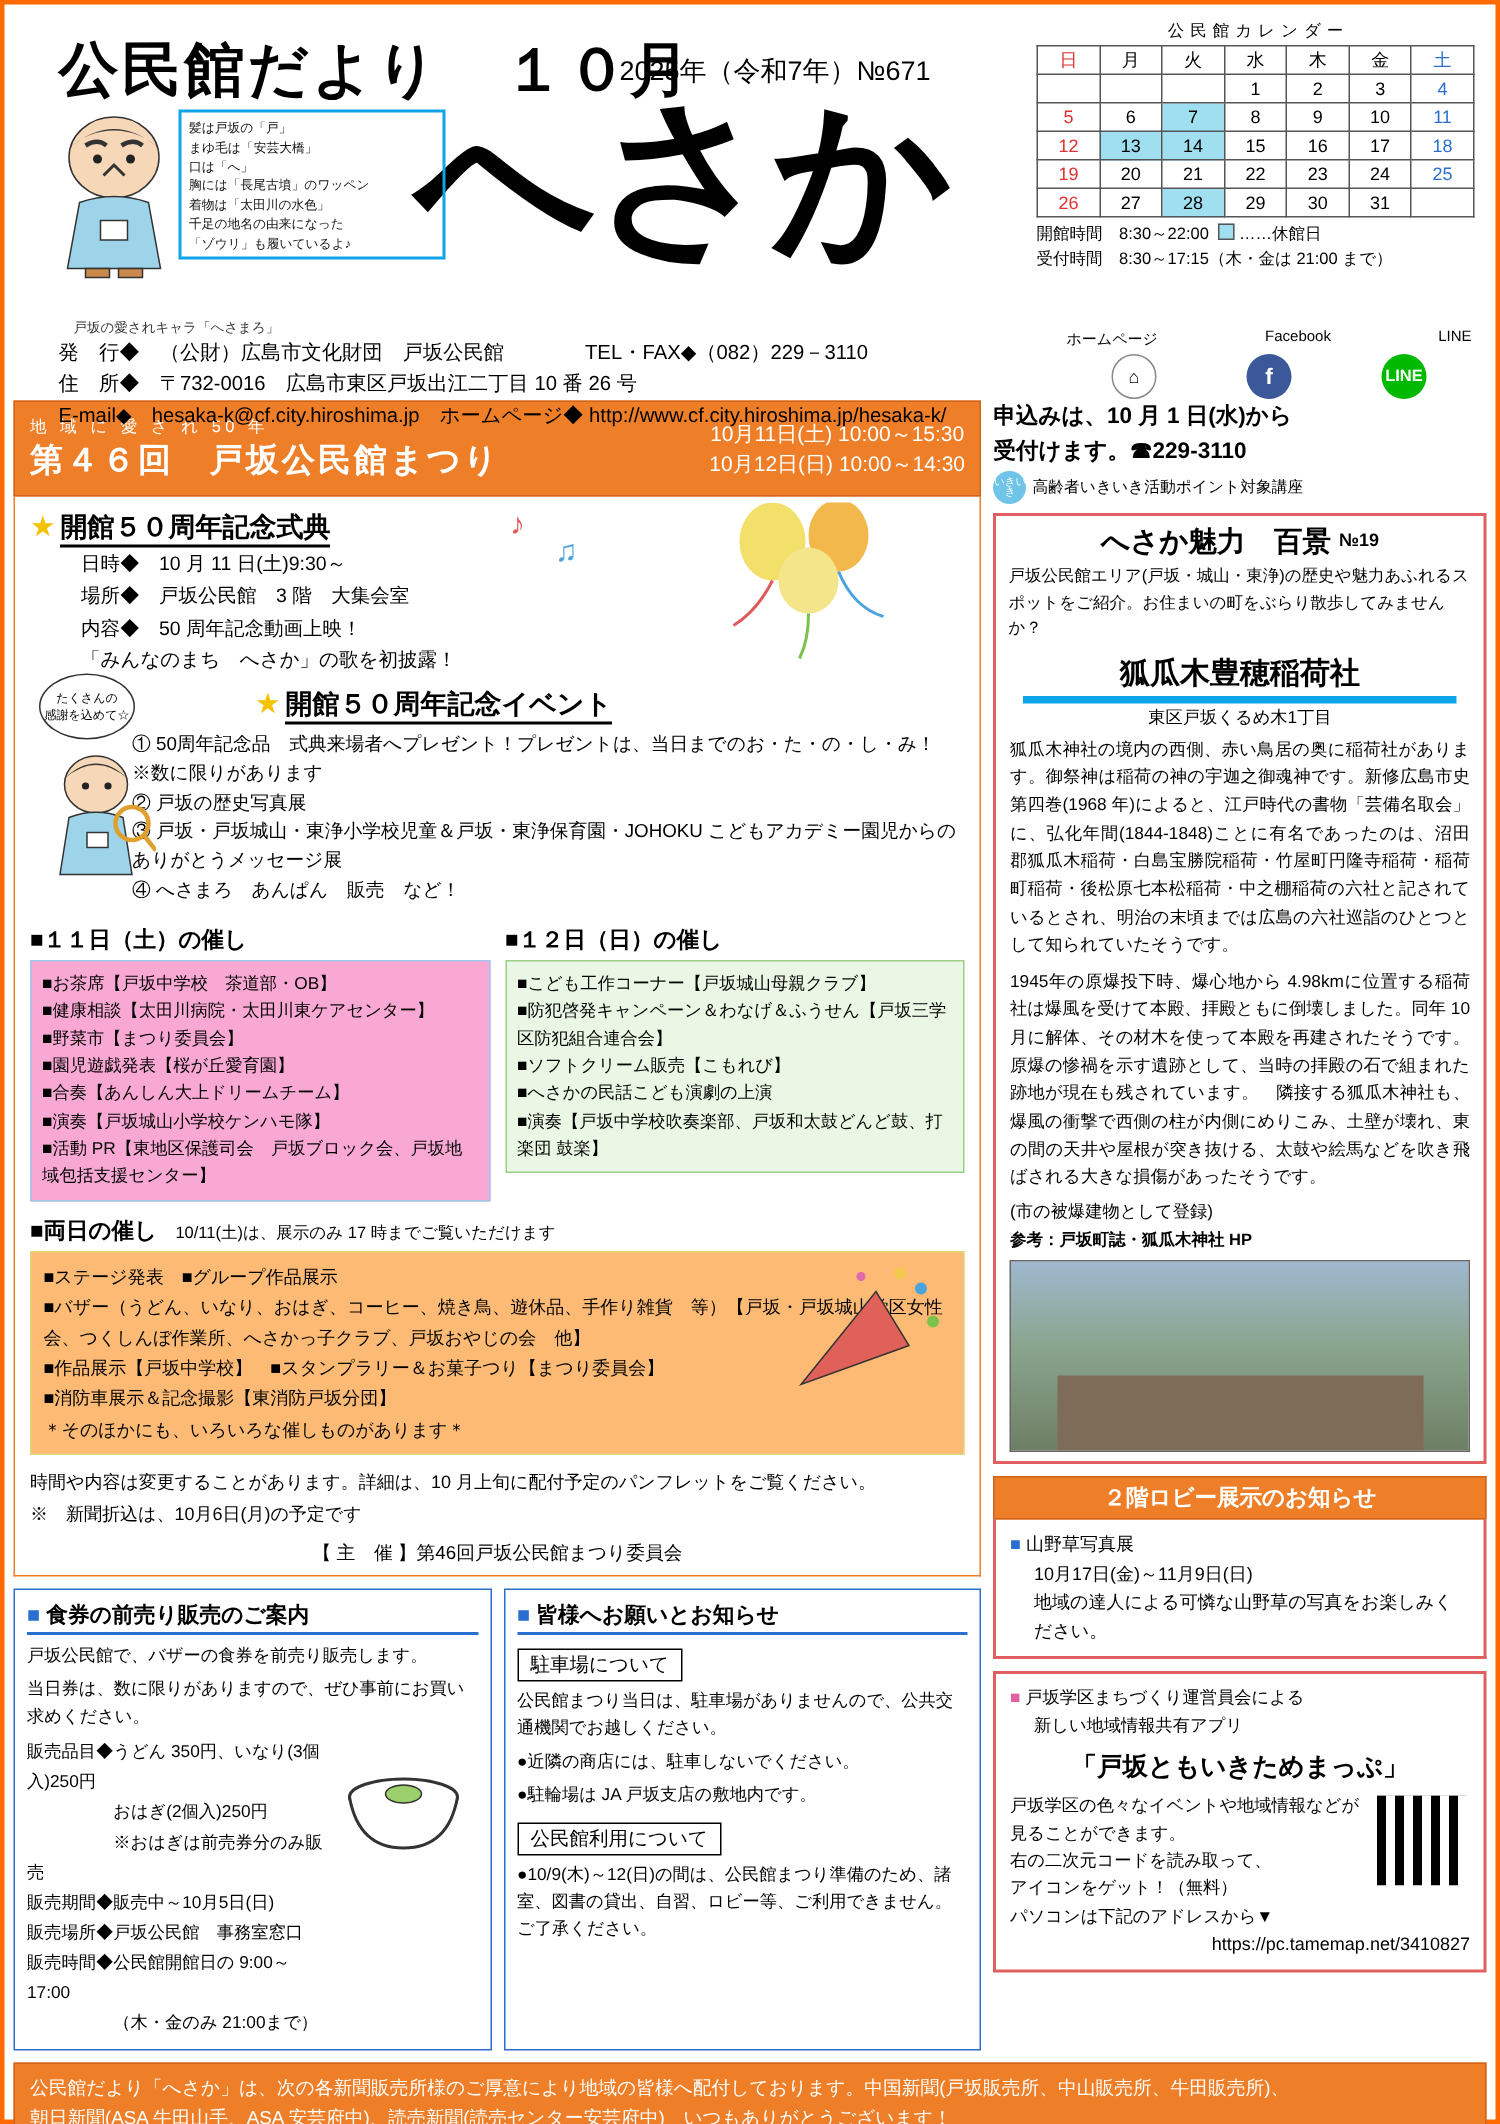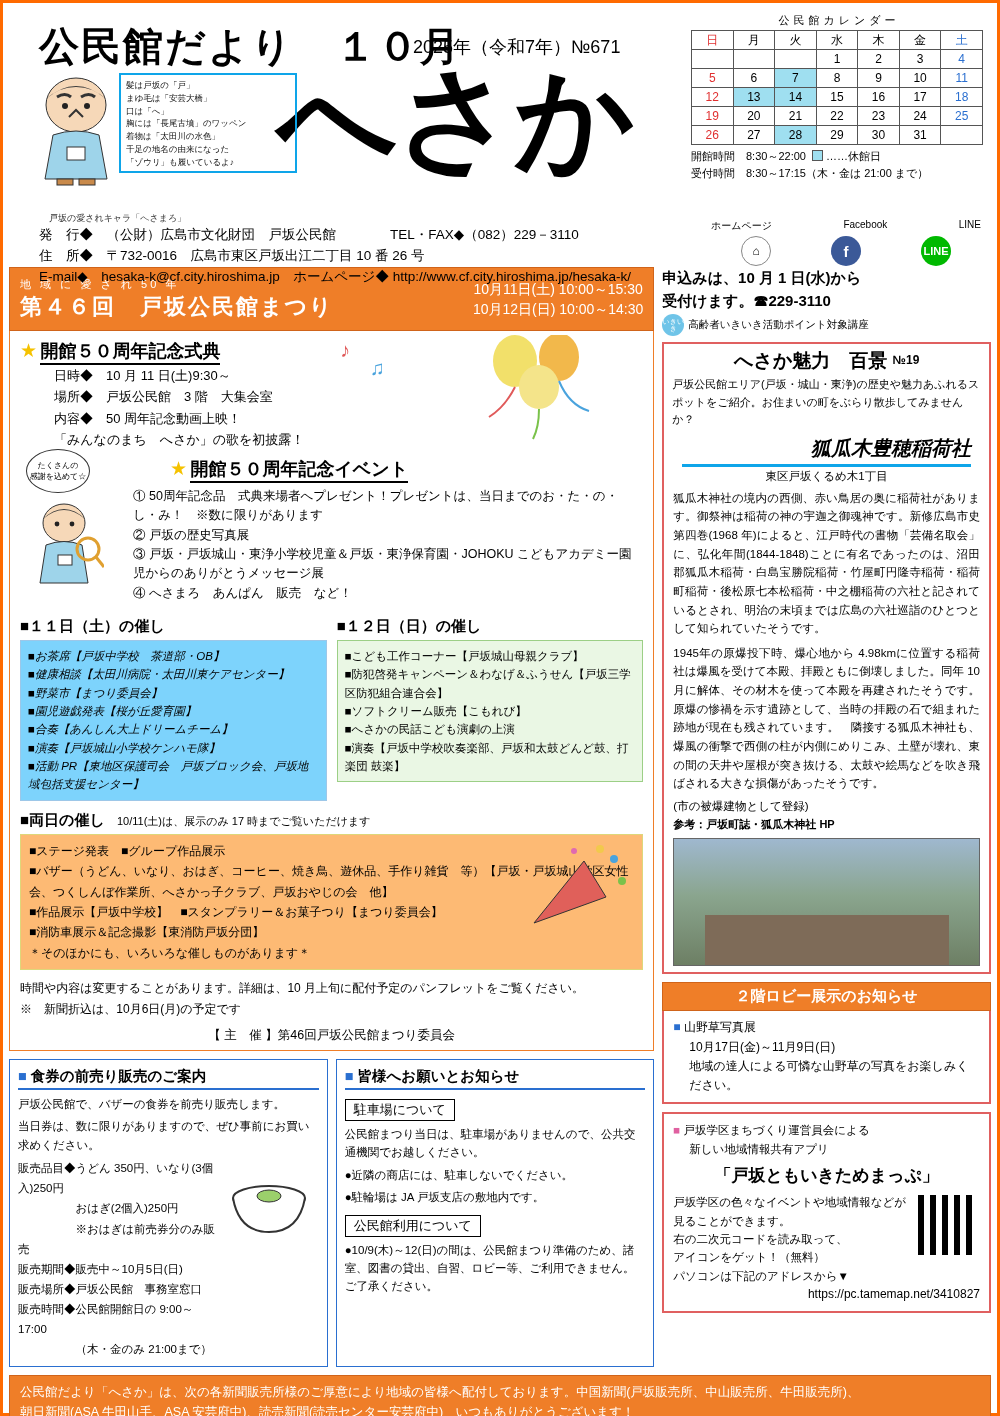--- a/index.html
+++ b/index.html
@@ -89,21 +89,21 @@
   .fest-dates { font-size:14px; line-height:1.45; text-align:center; }
   
   .left-box { border:1px solid #ef7e28; border-top:none; padding:8px 10px 6px; }
   .star { color:#f5c200; font-size:19px; }
   .sec-title { font-size:18px; font-weight:bold; }
   .sec-title.u { border-bottom:2px solid #000; display:inline-block; }
   .ind { margin-left:34px; font-size:13px; line-height:1.65; }
   .ev-list { margin-left:34px; font-size:12.5px; line-height:1.55; }
   .two-col { display:flex; gap:10px; margin-top:10px; }
   .ev-head { font-size:15px; font-weight:bold; margin-bottom:4px; }
-  .box-blue { background:#7dd3fc; border:1px solid #9dc7e8; padding:6px 7px; font-size:11.5px; line-height:1.6;font-style:italic; }
+  .box-blue { background:#f9a8d4; border:1px solid #9dc7e8; padding:6px 7px; font-size:11.5px; line-height:1.6; }
   .box-green { background:#eaf7e4; border:1px solid #9ccf86; padding:6px 7px; font-size:11.5px; line-height:1.6; }
   .box-yellow { background:#fdba74; border:1px solid #ded77a; padding:6px 8px; font-size:12px; line-height:1.7; margin-top:4px;}
   .both-head { margin-top:10px; font-size:15px; font-weight:bold; }
   .both-note { font-size:11px; font-weight:normal; margin-left:8px; }
   .note-small { font-size:12px; line-height:1.7; margin-top:8px; }
   .host { text-align:center; font-size:12.5px; margin-top:8px; }
   
   .bottom-two { display:flex; gap:8px; margin-top:8px;border-radius:12px; }
   .bb { border:1px solid #2a6fd0; padding:7px 8px; }
   .bb-title { font-size:14.5px; font-weight:bold; border-bottom:2px solid #2a6fd0; padding-bottom:2px; margin-bottom:5px;}
@@ -112,21 +112,21 @@
   .sub-head { border:1px solid #000; display:inline-block; padding:1px 8px; font-size:13px; font-weight:normal; margin:4px 0; }
   
   .apply-box { font-size:15px; line-height:1.5; font-weight:bold; margin-bottom:2px; }
   .apply-note { font-size:10.5px; display:flex; align-items:center; gap:4px; }
   .iki { width:22px; height:22px; border-radius:50%; background:#6fc4e8; color:#fff; font-size:7px;
          display:flex; align-items:center; justify-content:center; text-align:center; line-height:1.05;}
   .charm-box { border:2px solid #e06060; margin-top:6px; }
   .charm-head { text-align:center; font-size:19px; font-weight:bold; padding:4px 0 2px; }
   .charm-head .no { font-size:12px; vertical-align:3px; }
   .charm-intro { font-size:11px; line-height:1.6; padding:0 8px; }
-  .shrine-name { text-align:right; font-size:20px; font-weight:bold; border-bottom:3px solid #0ea5e9; margin:6px 18px 2px; padding-bottom:2px;font-style:italic;}
+  .shrine-name { text-align:center; font-size:20px; font-weight:bold; border-bottom:5px solid #0ea5e9; margin:6px 18px 2px; padding-bottom:2px;}
   .shrine-addr { text-align:center; font-size:11.5px; margin-bottom:5px; }
   .shrine-body { font-size:11.5px; line-height:1.62; padding:0 9px; text-align:justify; }
   .shrine-ref { font-size:11px; padding:2px 9px 4px;font-weight:bold; }
   .photo { margin:2px 9px 6px; height:128px; background:linear-gradient(#9fb8cf,#8aa58e 45%,#6d7f64); border:1px solid #666; position:relative; overflow:hidden;}
   .photo:after { content:""; position:absolute; left:10%; bottom:0; width:80%; height:40%; background:#7e6b58; }
   .lobby-head { background:#ef7e28; color:#fff; text-align:center; font-size:15px; font-weight:bold; padding:4px 0; margin-top:8px; border:1px solid #d0641a;}
   .lobby-box { border:2px solid #e06060; border-top:none; padding:7px 9px; font-size:12px; line-height:1.6; }
   .sq-blue { color:#2a6fd0; }
   .sq-pink { color:#e060a0; }
   .map-box { border:2px solid #e06060; border-top:none; padding:7px 9px; font-size:11.5px; line-height:1.6; }
@@ -310,21 +310,21 @@
               <circle cx="42" cy="25" r="2.4" fill="#222"></circle>
             <path d="M16 46 q18 -7 36 0 l6 38 h-48z" fill="#9ed4ea" stroke="#333"></path>
             <rect x="28" y="56" width="14" height="10" fill="#fff" stroke="#333"></rect>
             <circle cx="58" cy="50" r="11" fill="none" stroke="#e0a030" stroke-width="3"></circle>
             <line x1="66" y1="58" x2="74" y2="68" stroke="#e0a030" stroke-width="3"></line>
           </svg>
           <div style="margin-left:150px;">
             <span class="star">★</span>
             <span class="sec-title u">開館５０周年記念イベント</span>
           </div>
-          <div class="ev-list" style="margin-left:113px; margin-top:4px;">
+          <div class="ev-list" style="margin-left:68px; margin-top:4px;">
             <div>① 50周年記念品　式典来場者へプレゼント！プレゼントは、当日までのお・た・の・し・み！　※数に限りがあります</div>
             <div>② 戸坂の歴史写真展</div>
             <div>③ 戸坂・戸坂城山・東浄小学校児童＆戸坂・東浄保育園・JOHOKU こどもアカデミー園児からのありがとうメッセージ展</div>
             <div>④ へさまろ　あんぱん　販売　など！</div>
           </div>
         </div>
 
         <div class="two-col">
           <div style="flex:1;">
             <div class="ev-head">■１１日（土）の催し</div>

